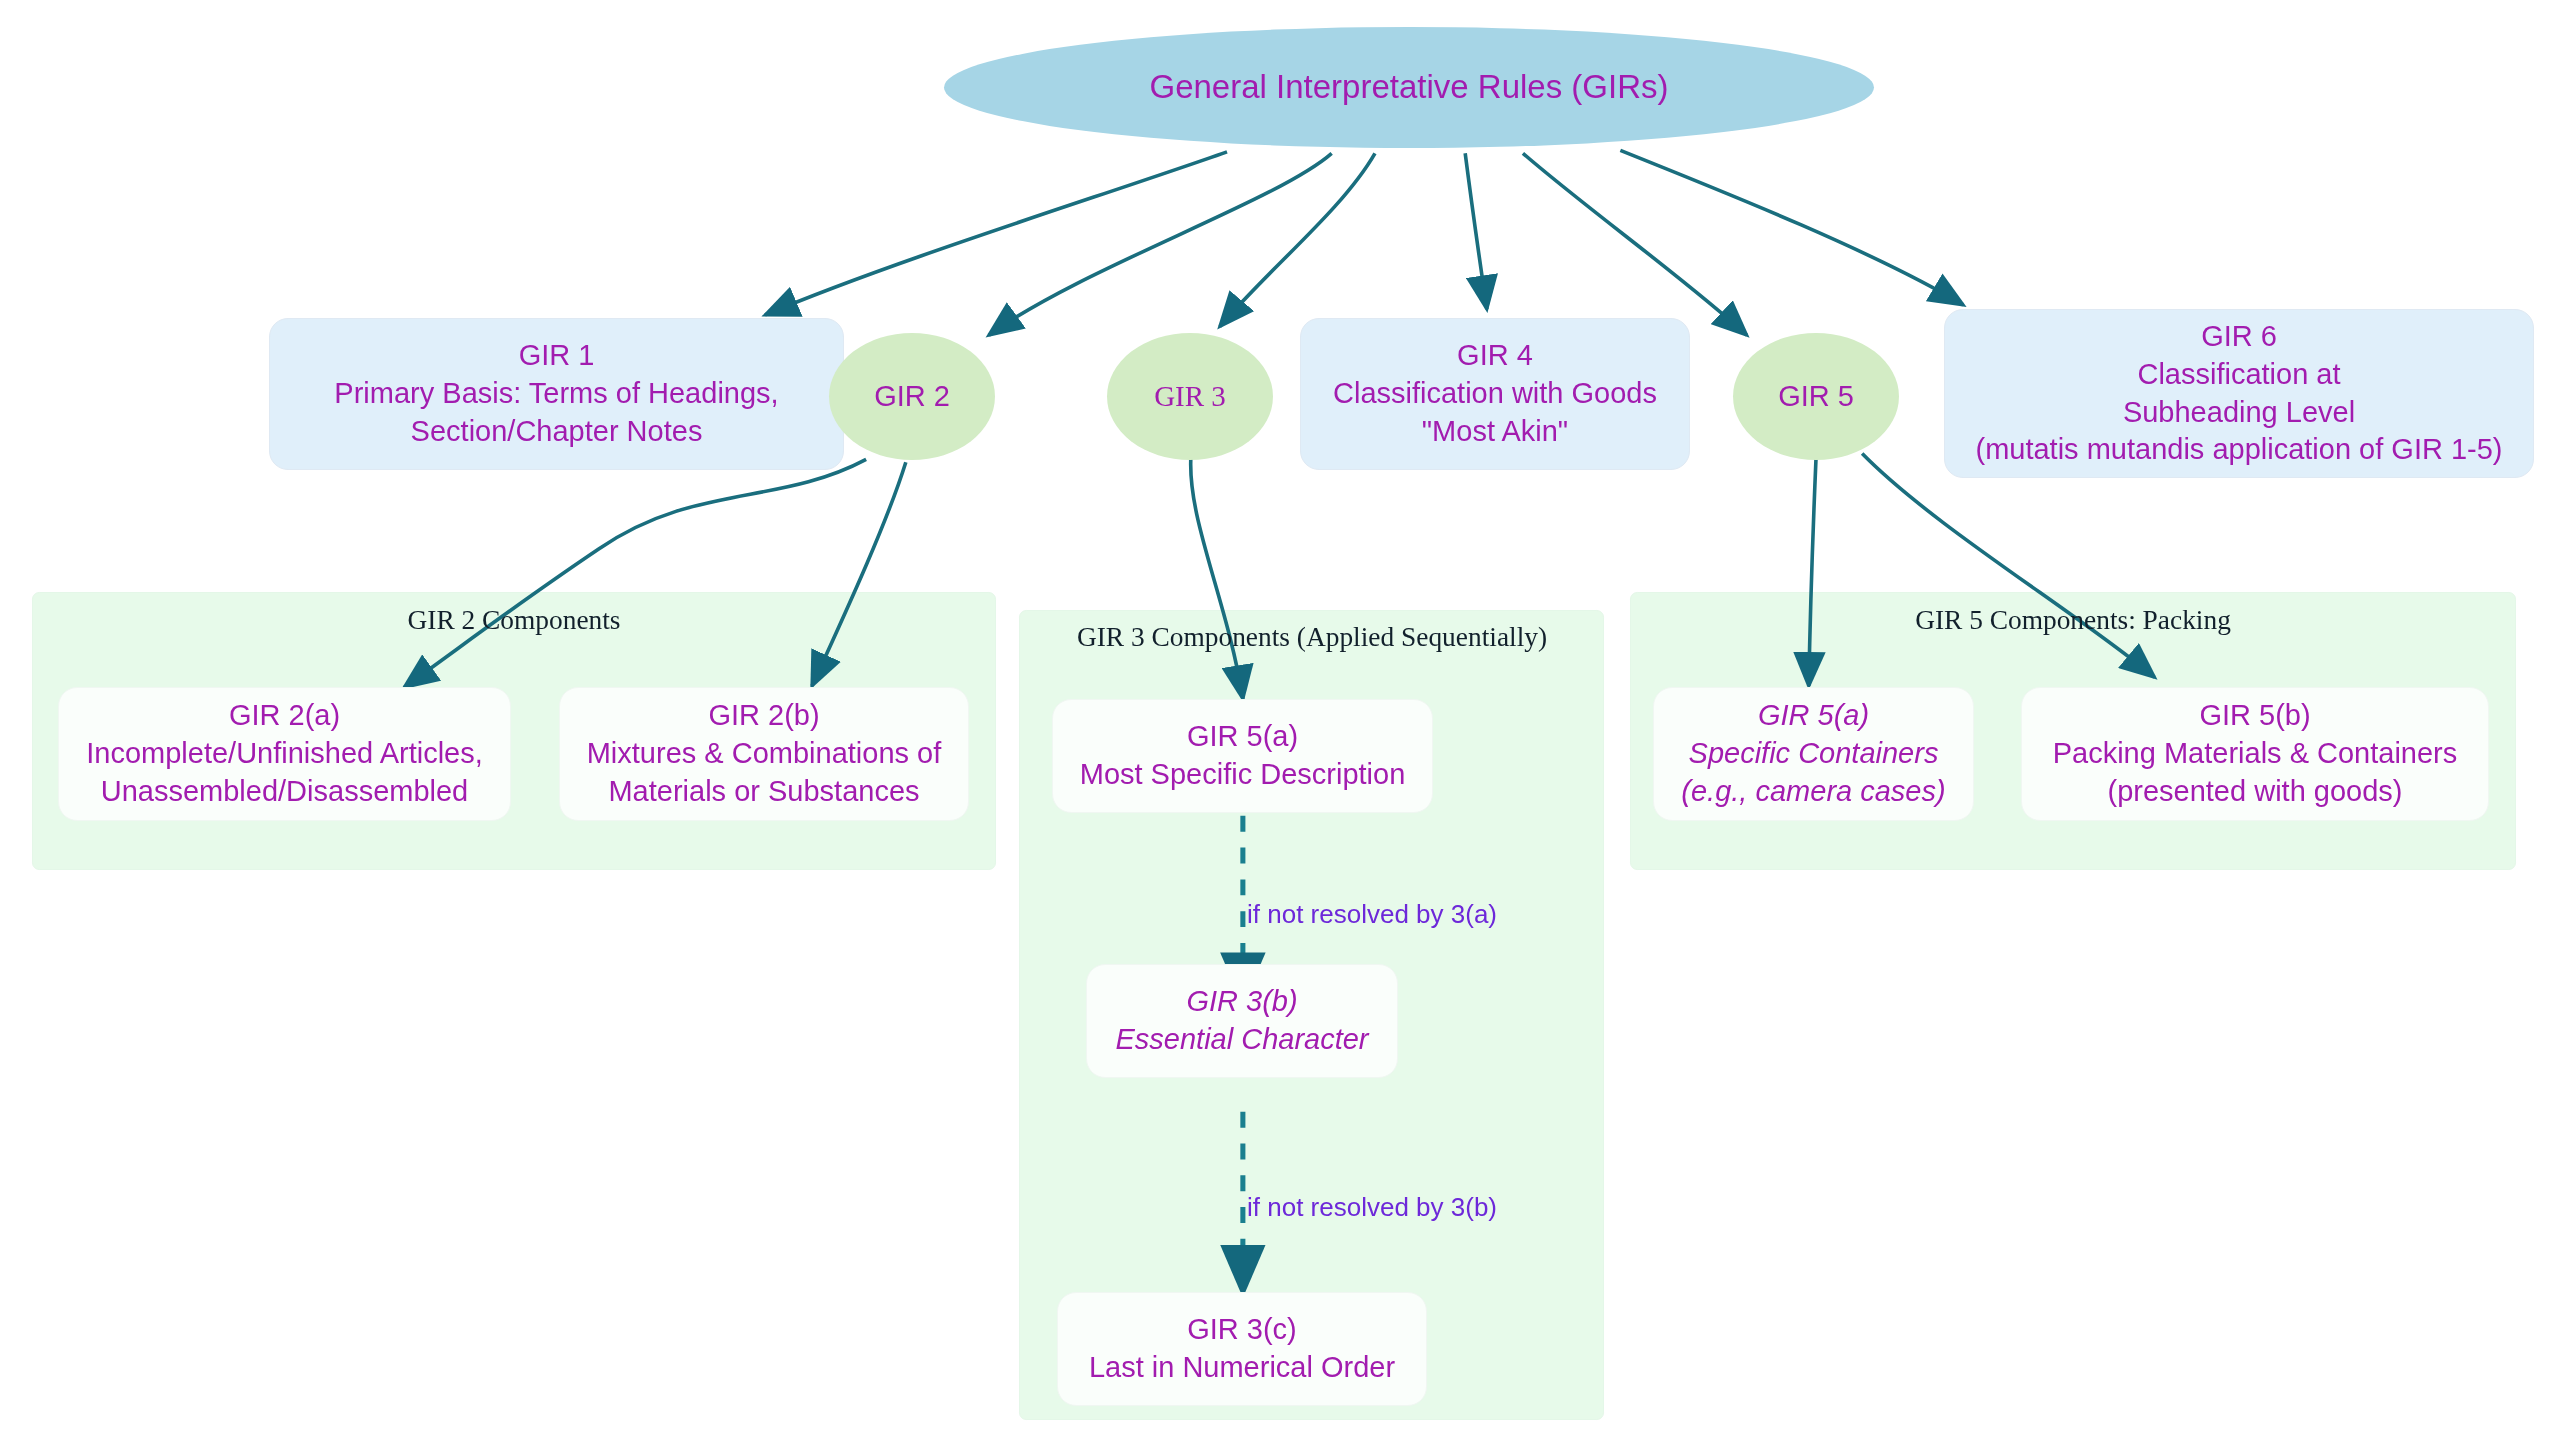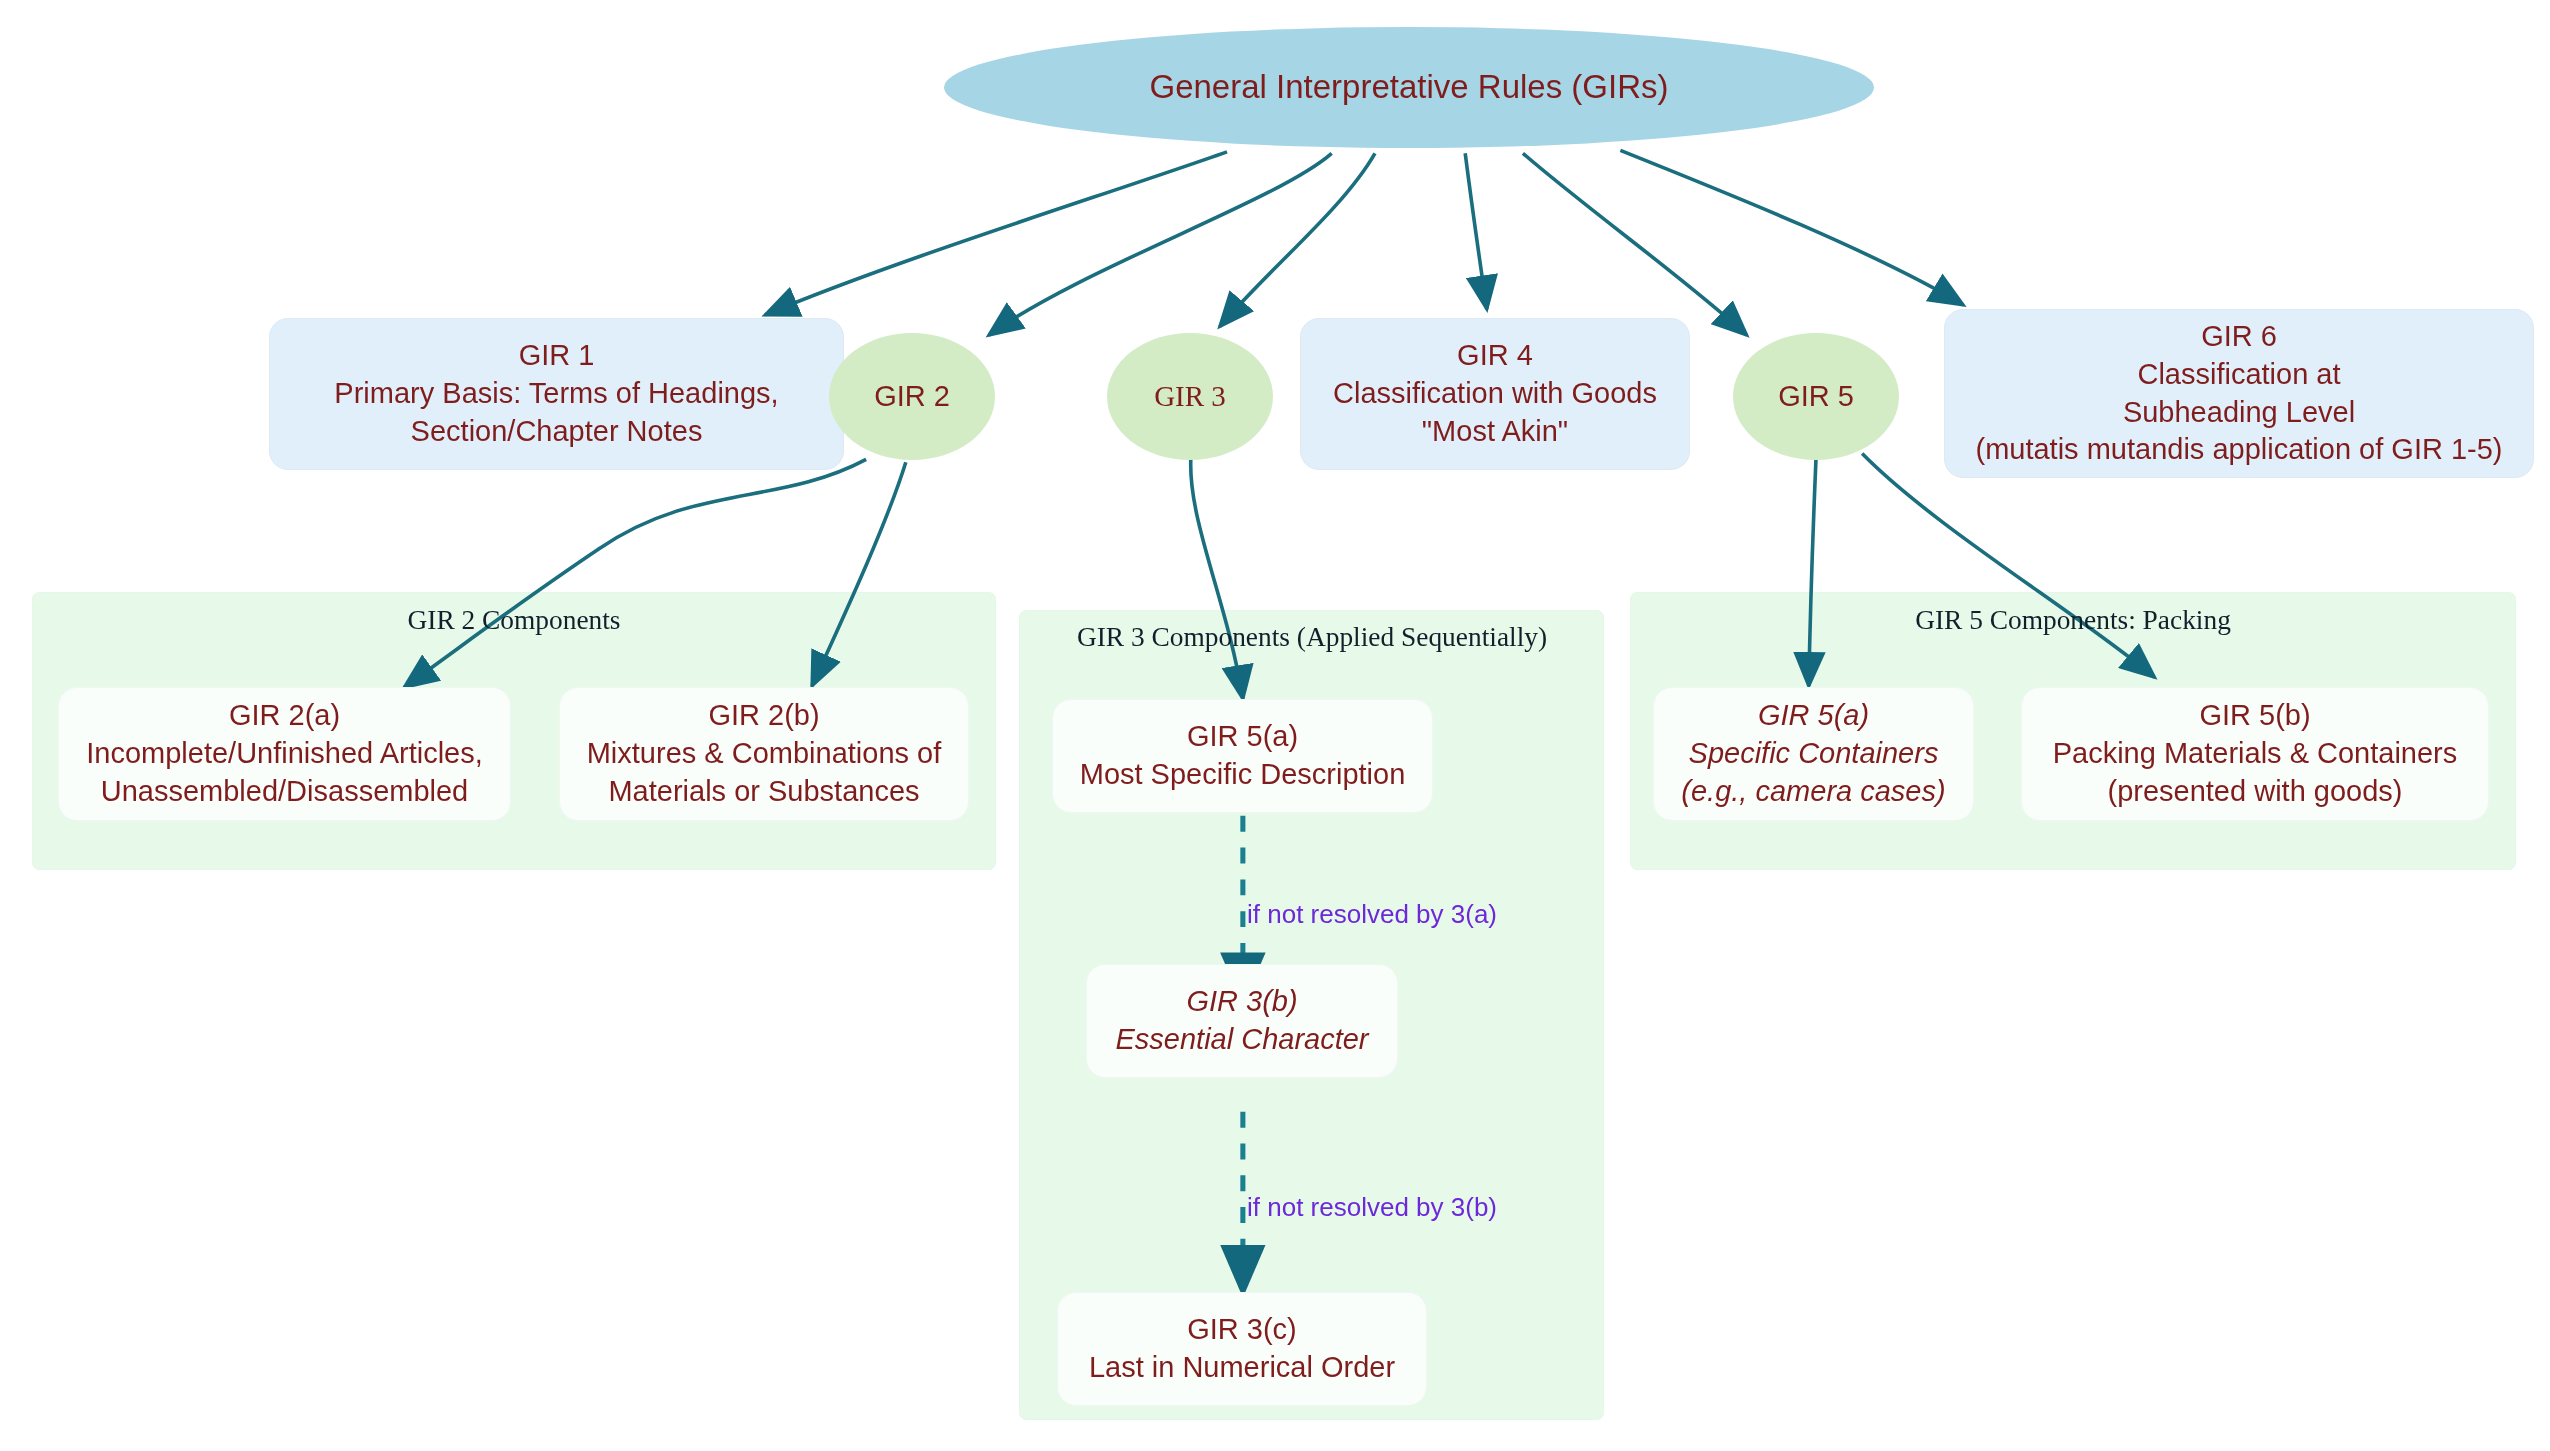--- a/index.html
+++ b/index.html
@@ -27,21 +27,21 @@
     height: 1452px;
     pointer-events: none;
   }
   .node {
     position: absolute;
     box-sizing: border-box;
     display: flex;
     align-items: center;
     justify-content: center;
     text-align: center;
-    color: #7f1d1d;
+    color: #a21caf;
     line-height: 1.30;
     white-space: pre-line;
   }
   .rect-blue {
     background: #e0effa;
     border: 0.7px solid #dfe9f3;
     border-radius: 19px;
     font-size: 29px;
   }
   .rect-white {

